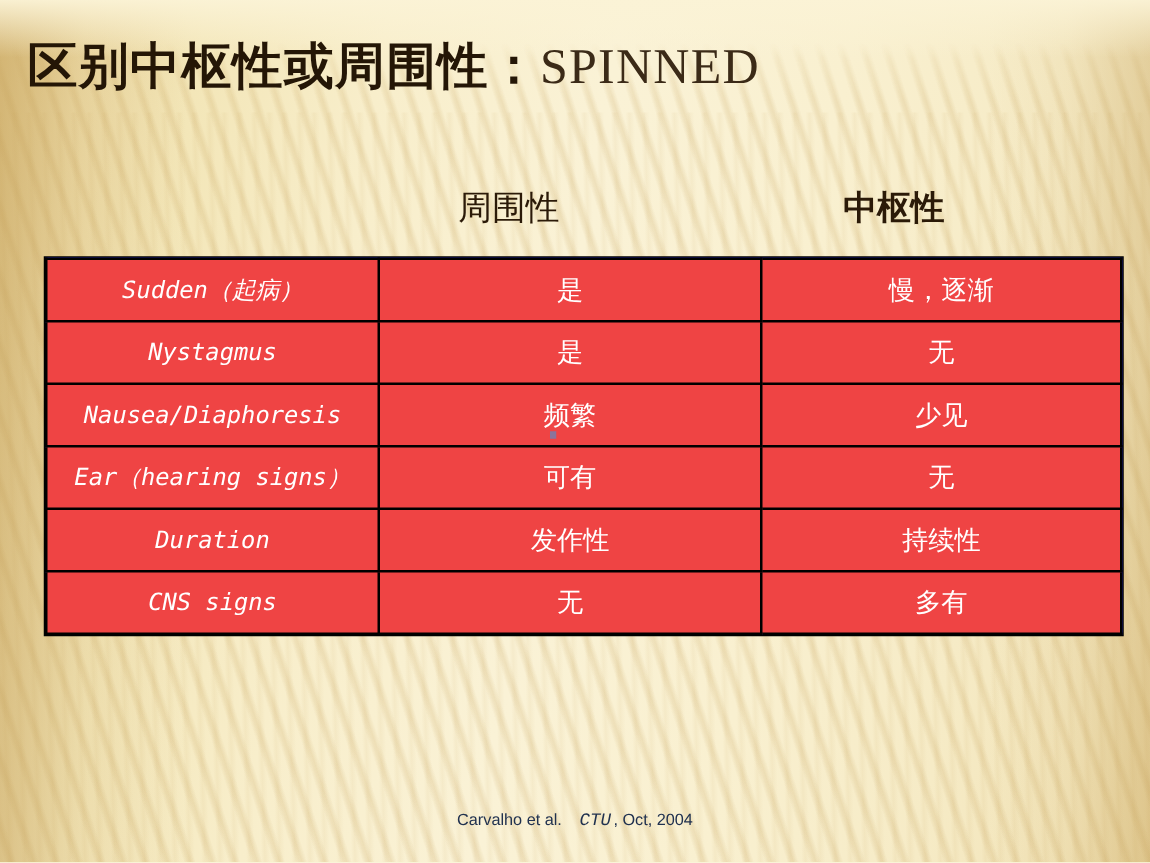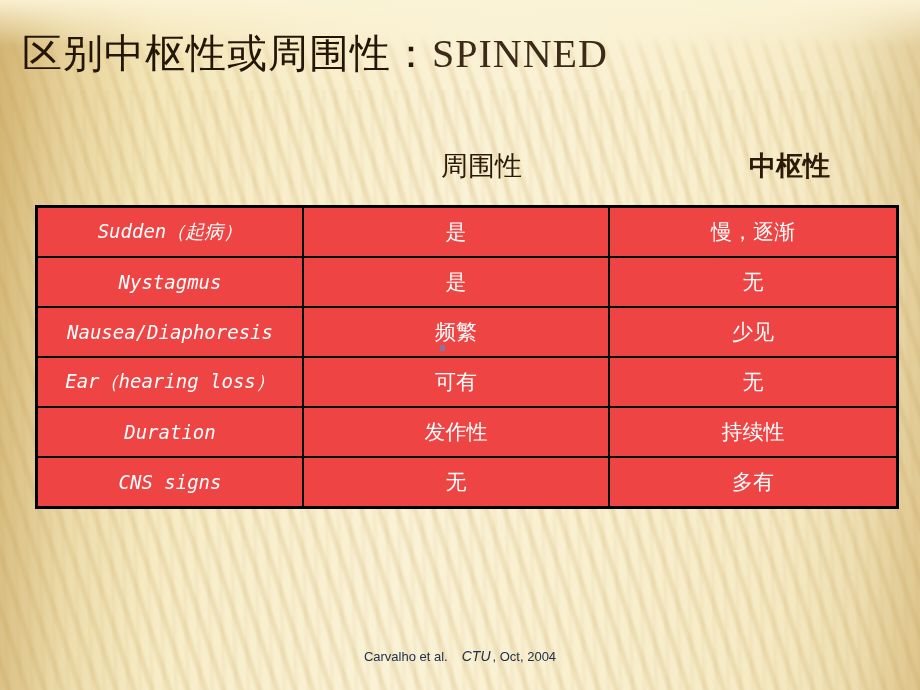--- a/index.html
+++ b/index.html
@@ -99,21 +99,21 @@
     height: 84px;
   }
   .title-line {
     font-size: 40px;
     line-height: 46px;
     white-space: nowrap;
     color: #241606;
   }
   .title-cjk {
     font-family: "DejaVu Sans", "Liberation Sans", sans-serif;
-    font-weight: normal;
+    font-weight: bold;
     letter-spacing: 1px;
   }
   .title-latin {
     font-family: "Liberation Serif", "DejaVu Serif", serif;
     font-weight: normal;
     letter-spacing: 1px;
     color: #3b2a17;
   }
   #title-reflection {
     position: absolute;
@@ -125,21 +125,21 @@
     pointer-events: none;
   }
 
   
   .col-header {
     position: absolute;
     top: 148px;
     font-family: "DejaVu Serif", "Liberation Serif", serif;
     font-size: 27px;
     color: #2b1a08;
-    text-align: right;
+    text-align: center;
     white-space: nowrap;
   }
   #col-header-peripheral { left: 292px; width: 230px; }
   #col-header-central    { left: 600px; width: 230px; font-weight: bold; }
 
   
   #comparison-table {
     position: absolute;
     left: 36px;
     top: 206px;
@@ -191,21 +191,21 @@
     left: 0;
     right: 0;
     top: 648px;
     text-align: center;
     font-family: "Liberation Sans", "DejaVu Sans", sans-serif;
     font-size: 13px;
     color: #20314f;
     white-space: nowrap;
   }
   #citation .journal {
-    font-family: Liberation Sans, sans-serif;
+    font-family: Liberation Mono, monospace;
     font-style: italic;
     font-size: 14px;
     padding: 0 2px 0 14px;
   }
 </style>
 </head>
 <body>
 
 <div id="slide">
 
@@ -240,21 +240,21 @@
           <td class="cell-feature">Nystagmus</td>
           <td class="cell-peripheral">是</td>
           <td class="cell-central">无</td>
         </tr>
         <tr>
           <td class="cell-feature">Nausea/Diaphoresis</td>
           <td class="cell-peripheral">频繁</td>
           <td class="cell-central">少见</td>
         </tr>
         <tr>
-          <td class="cell-feature">Ear（hearing loss）</td>
+          <td class="cell-feature">Ear（hearing signs）</td>
           <td class="cell-peripheral">可有</td>
           <td class="cell-central">无</td>
         </tr>
         <tr>
           <td class="cell-feature">Duration</td>
           <td class="cell-peripheral">发作性</td>
           <td class="cell-central">持续性</td>
         </tr>
         <tr>
           <td class="cell-feature">CNS signs</td>

